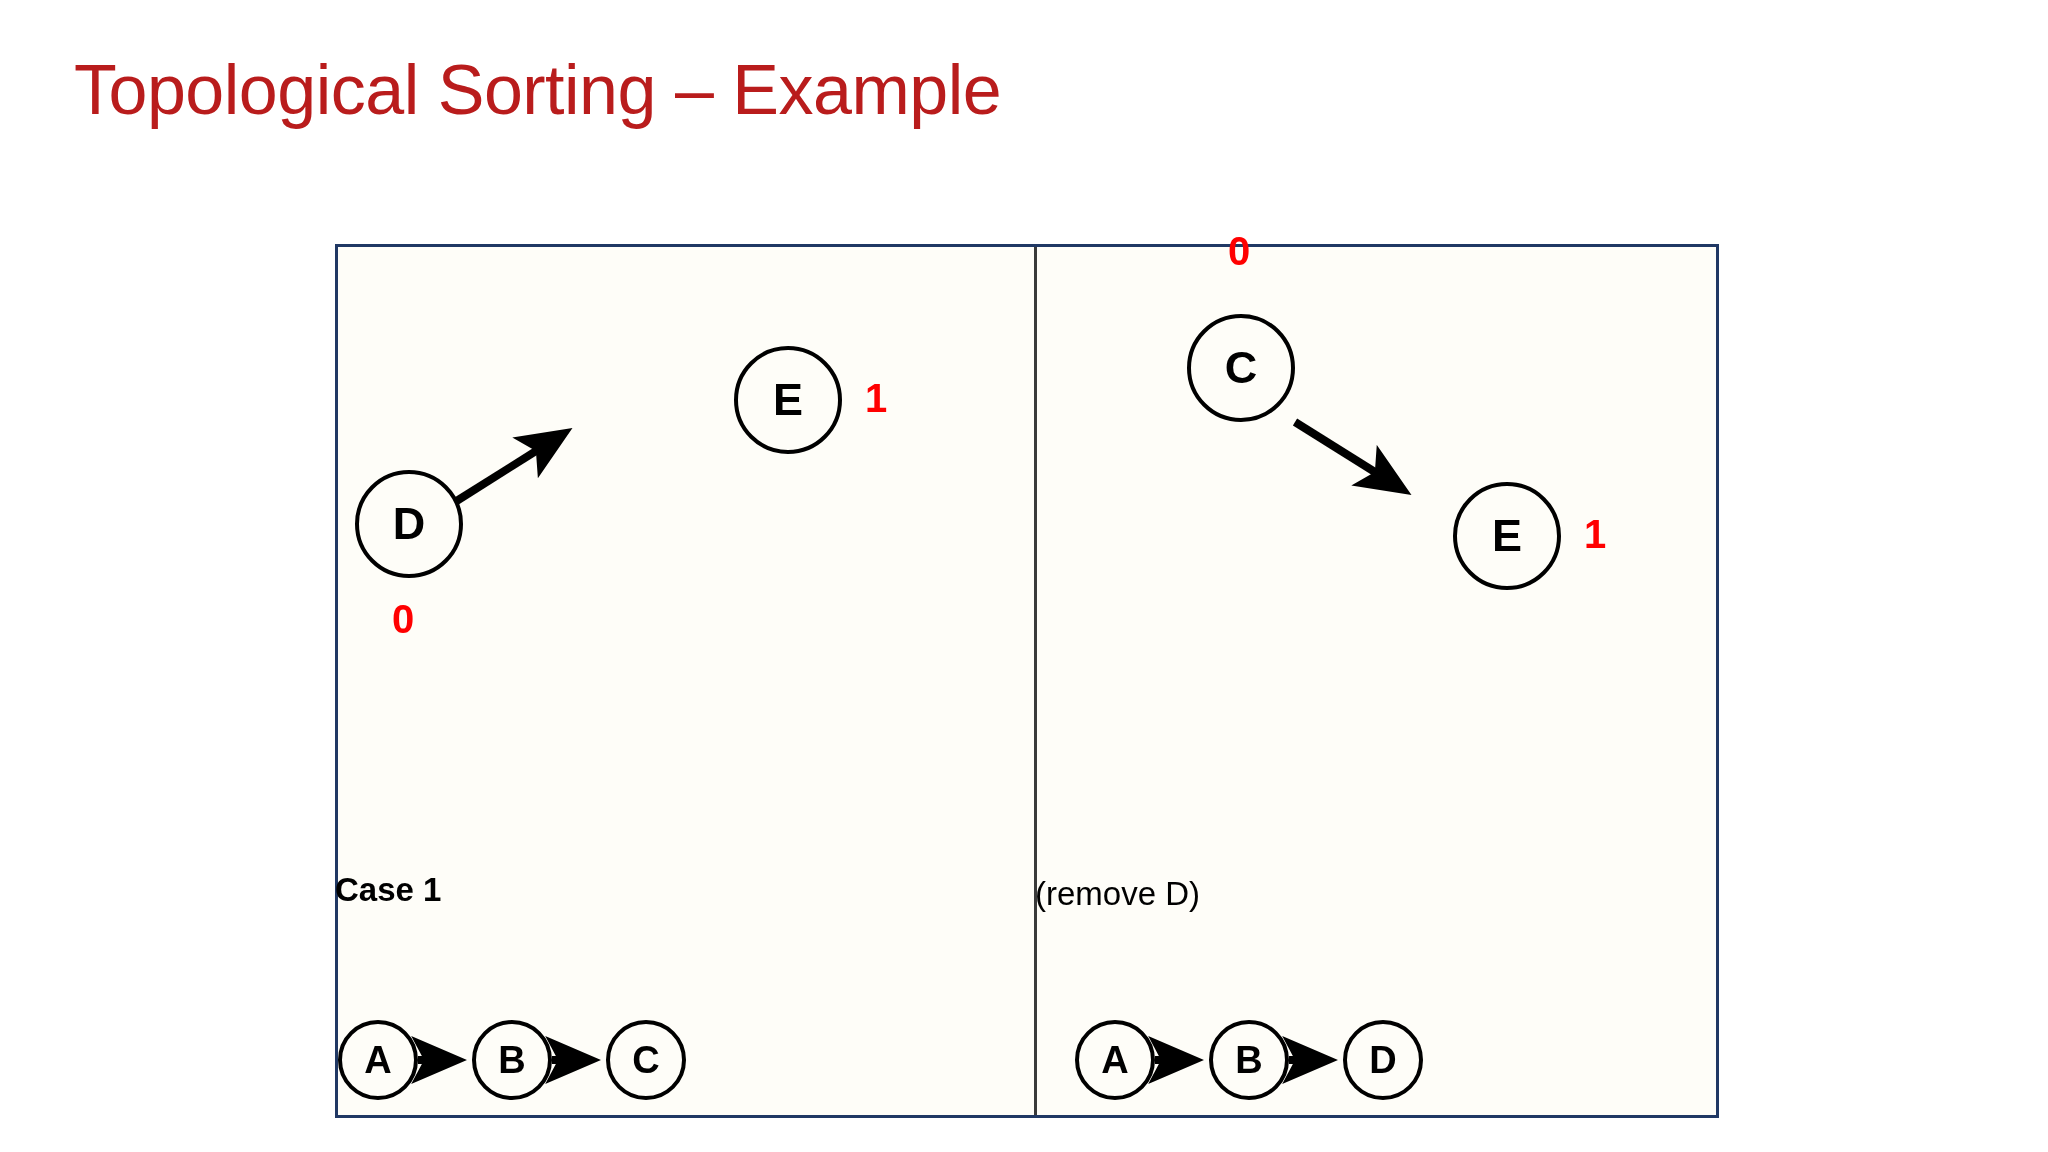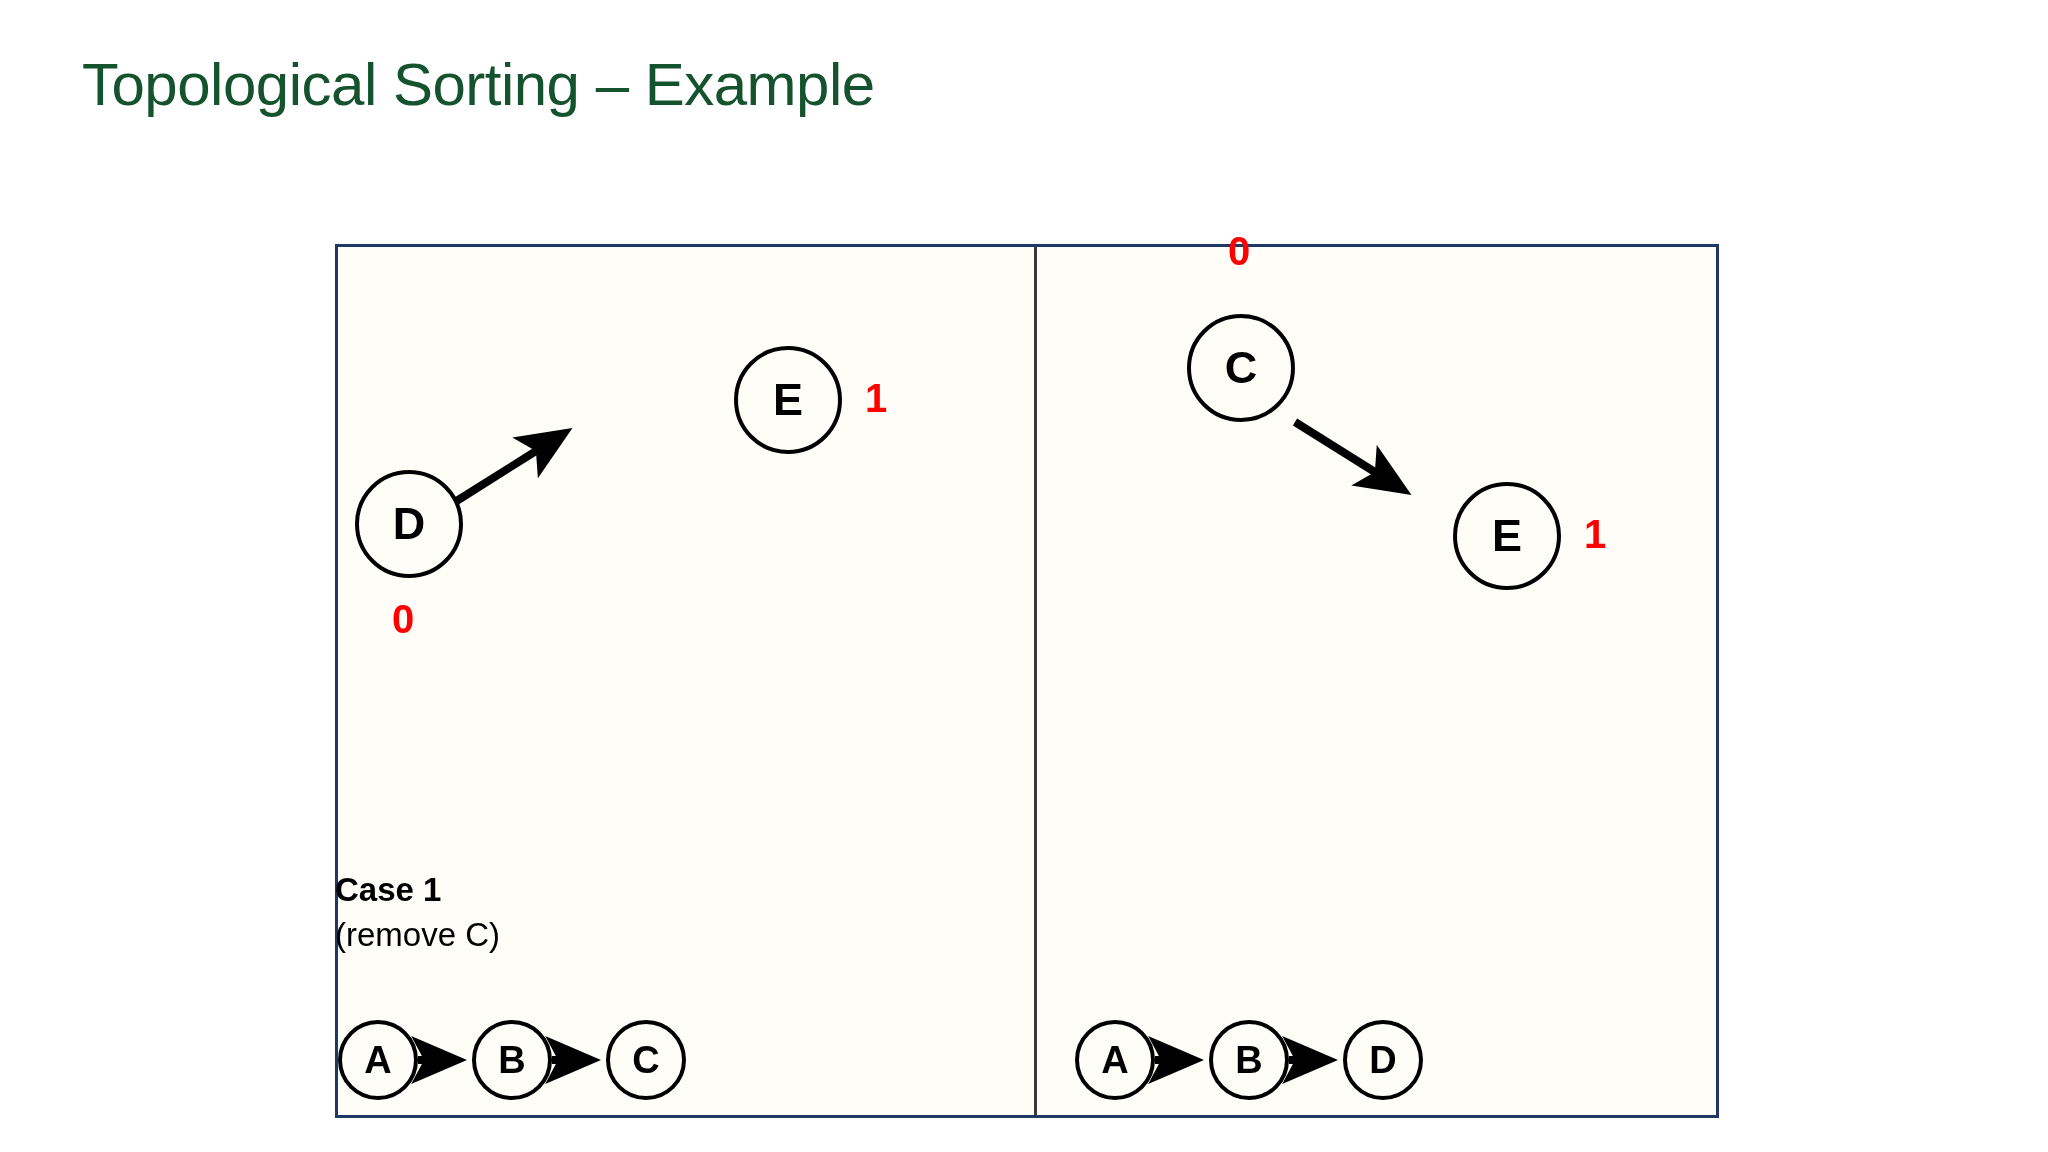--- a/index.html
+++ b/index.html
@@ -12,26 +12,26 @@
     height: 1152px;
     position: relative;
     overflow: hidden;
     font-family: "Liberation Sans", sans-serif;
     background: #ffffff;
   }
 
   
   .slide-title {
     position: absolute;
-    left: 82px;
+    left: 74px;
     top: 50px;
     font-family: "Liberation Sans", sans-serif;
-    font-size: 60px;
+    font-size: 70px;
     font-weight: 400;
-    color: #14532d;
+    color: #b91c1c;
     letter-spacing: -0.5px;
     white-space: nowrap;
     line-height: 1.15;
   }
 
   
   .figure-frame {
     position: absolute;
     left: 335px;
     top: 244px;
@@ -157,21 +157,20 @@
   </svg>
 
   <div class="node big" style="left:20px; top:226px;">D</div>
   <div class="degree-label" style="left:57px; top:355px;">0</div>
 
   <div class="node big" style="left:399px; top:102px;">E</div>
   <div class="degree-label" style="left:530px; top:134px;">1</div>
 
   <div class="case-caption" style="top:625px;">
     <span class="caption-title">Case 1</span>
-    <span class="caption-sub">(remove C)</span>
   </div>
 
   <div class="node small" style="left:3px; top:776px;">A</div>
   <div class="node small" style="left:137px; top:776px;">B</div>
   <div class="node small" style="left:271px; top:776px;">C</div>
 </div>
 
 <div class="case-panel right">
 
   <svg class="edge-layer" viewBox="0 0 684 874" preserveAspectRatio="none">
@@ -188,20 +187,21 @@
     <line x1="254" y1="816" x2="292" y2="816" stroke="#000000" stroke-width="8" marker-end="url(#arrowR)"></line>
   </svg>
 
   <div class="node big" style="left:152px; top:70px;">C</div>
   <div class="degree-label" style="left:193px; top:-13px;">0</div>
 
   <div class="node big" style="left:418px; top:238px;">E</div>
   <div class="degree-label" style="left:549px; top:270px;">1</div>
 
   <div class="case-caption" style="top:625px;">
+    <span class="caption-sub">(remove D)</span>
   </div>
 
   <div class="node small" style="left:40px; top:776px;">A</div>
   <div class="node small" style="left:174px; top:776px;">B</div>
   <div class="node small" style="left:308px; top:776px;">D</div>
 </div>
 
 <div class="panel-divider"></div>
 
 </body></html>

